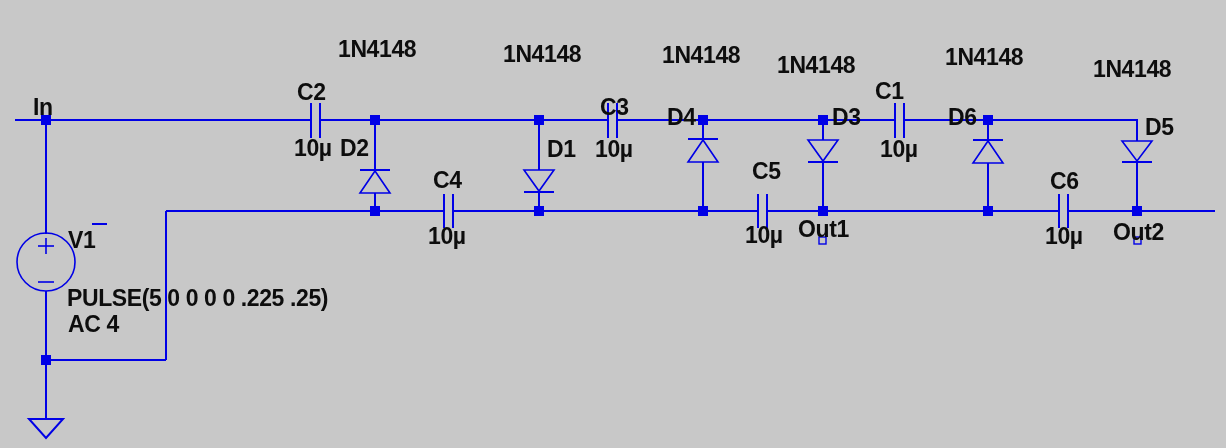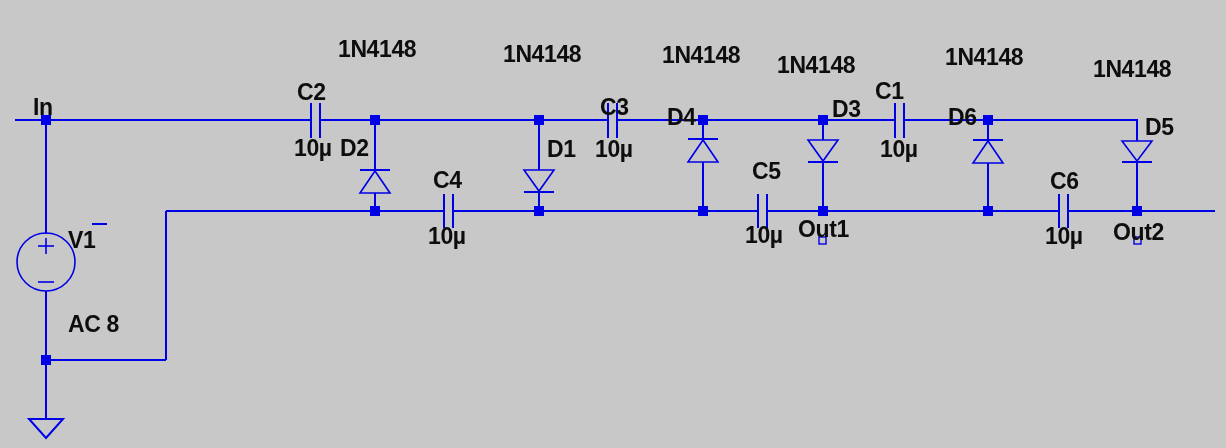--- a/index.html
+++ b/index.html
@@ -153,33 +153,34 @@
       <rect class="port" x="819" y="237" width="7" height="7"></rect>
       <rect class="port" x="1134" y="237" width="7" height="7"></rect>
     </g>
   </svg>
 
   <span class="lbl" style="left:33px;top:96px">In</span>
   <span class="lbl" style="left:798px;top:218px">Out1</span>
   <span class="lbl" style="left:1113px;top:221px">Out2</span>
 
   <span class="lbl" style="left:68px;top:229px">V1</span>
-  <span class="lbl" style="left:68px;top:313px">AC 8</span>
+  <span class="lbl" style="left:67px;top:287px">PULSE(5 0 0 0 0 .225 .25)</span>
+  <span class="lbl" style="left:68px;top:313px">AC 4</span>
 
   <span class="lbl" style="left:338px;top:38px">1N4148</span>
   <span class="lbl" style="left:503px;top:43px">1N4148</span>
   <span class="lbl" style="left:662px;top:44px">1N4148</span>
   <span class="lbl" style="left:777px;top:54px">1N4148</span>
   <span class="lbl" style="left:945px;top:46px">1N4148</span>
   <span class="lbl" style="left:1093px;top:58px">1N4148</span>
 
   <span class="lbl" style="left:340px;top:137px">D2</span>
   <span class="lbl" style="left:547px;top:138px">D1</span>
   <span class="lbl" style="left:667px;top:106px">D4</span>
-  <span class="lbl" style="left:832px;top:98px">D3</span>
+  <span class="lbl" style="left:832px;top:106px">D3</span>
   <span class="lbl" style="left:948px;top:106px">D6</span>
   <span class="lbl" style="left:1145px;top:116px">D5</span>
 
   <span class="lbl" style="left:297px;top:81px">C2</span>
   <span class="lbl" style="left:294px;top:137px">10µ</span>
   <span class="lbl" style="left:600px;top:96px">C3</span>
   <span class="lbl" style="left:595px;top:138px">10µ</span>
   <span class="lbl" style="left:875px;top:80px">C1</span>
   <span class="lbl" style="left:880px;top:138px">10µ</span>
   <span class="lbl" style="left:433px;top:169px">C4</span>

